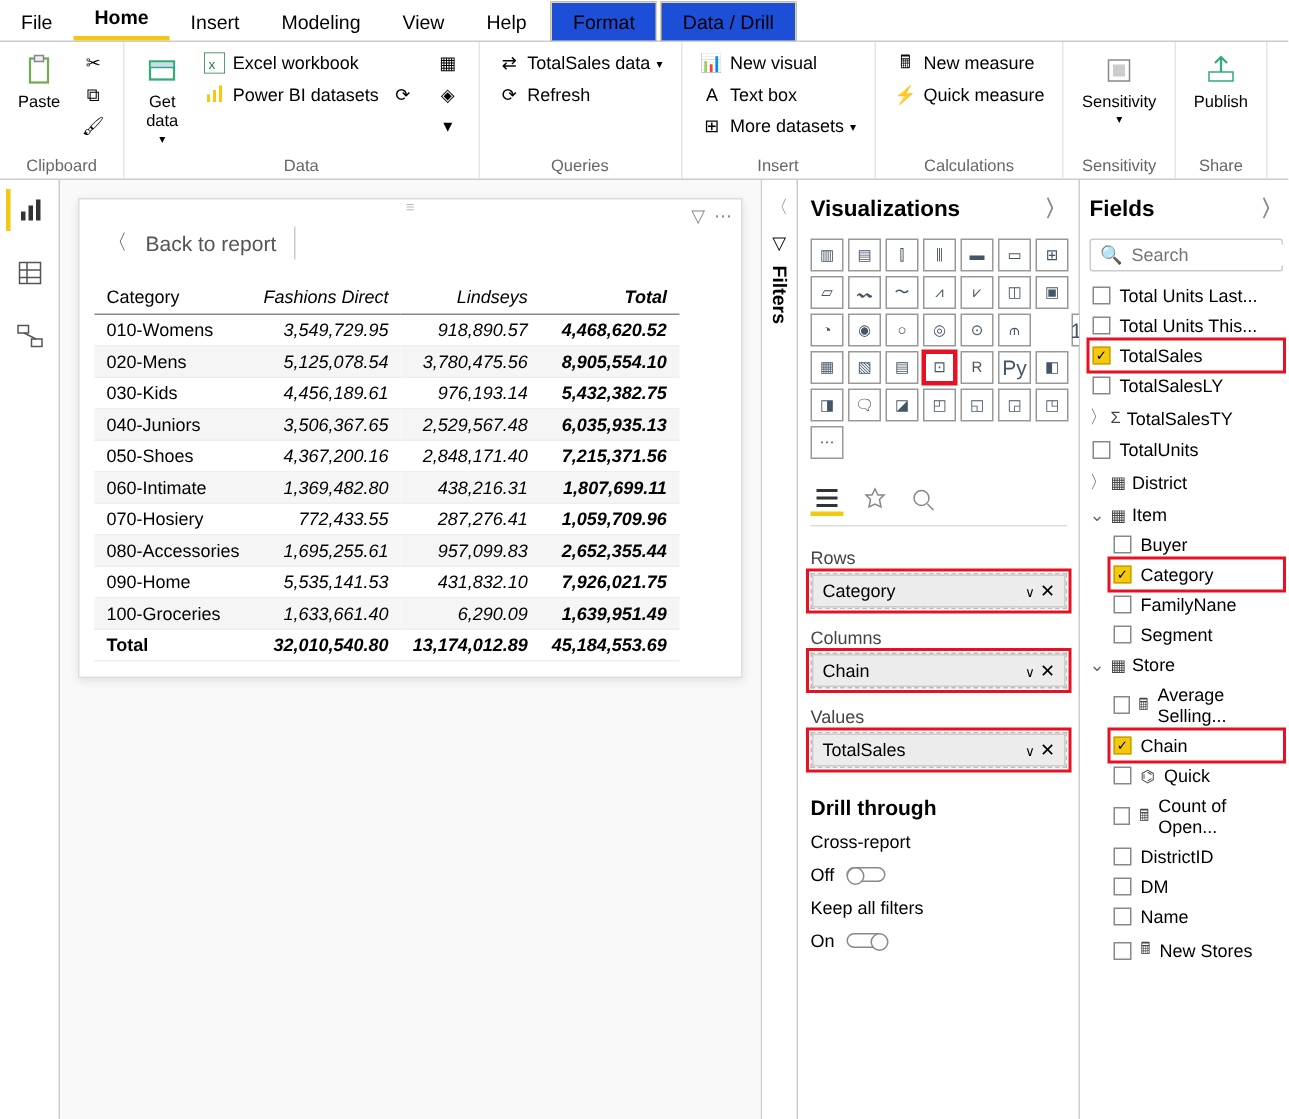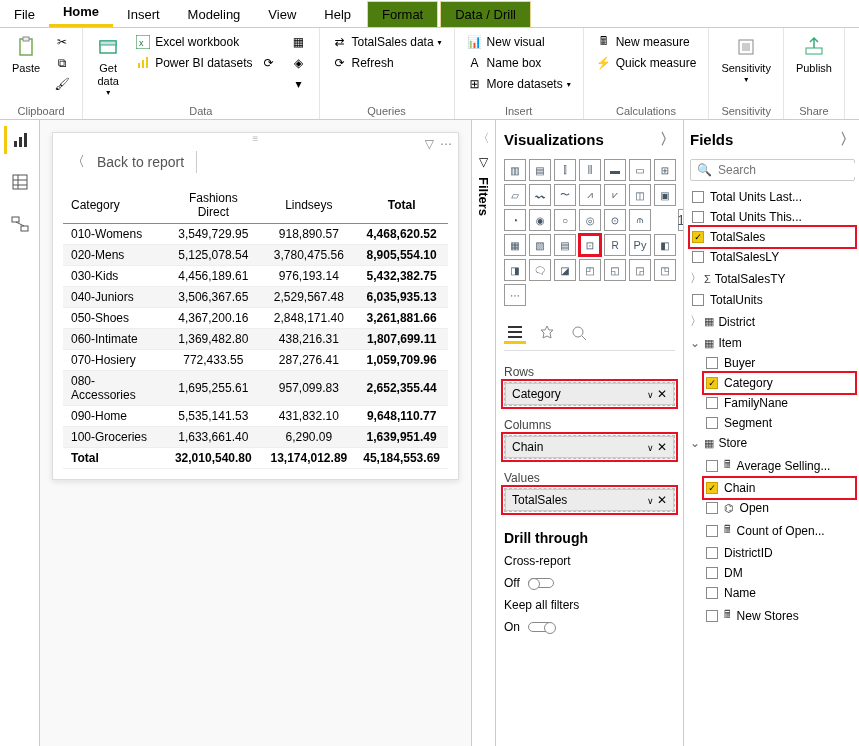--- a/index.html
+++ b/index.html
@@ -1,21 +1,21 @@
 <!DOCTYPE html>
 <html><head>
 <meta charset="utf-8">
 <style>
 * { box-sizing: border-box; margin: 0; padding: 0; font-family: "Segoe UI", Arial, sans-serif; }
 body { background: #fff; width: 859px; height: 746px; overflow: hidden; font-size: 12px; color: #000; }
 
 .tabs { display: flex; border-bottom: 1px solid #ccc; height: 28px; align-items: flex-end; }
 .tab { padding: 5px 14px; cursor: pointer; font-size: 13px; }
 .tab.active { border-bottom: 3px solid #f2c811; font-weight: 600; }
-.tab.context { background: #4d7c0f; border: 1px solid #e8d690; border-bottom: none; margin-left: 2px; text-align: right; }
+.tab.context { background: #1d4ed8; border: 1px solid #e8d690; border-bottom: none; margin-left: 2px; text-align: right; }
 
 .ribbon { display: flex; height: 92px; border-bottom: 1px solid #ccc; }
 .ribbon-group { display: flex; flex-direction: column; border-right: 1px solid #e5e5e5; padding: 4px 8px 2px 8px; }
 .ribbon-group-body { display: flex; flex: 1; align-items: flex-start; gap: 6px; }
 .ribbon-group-label { text-align: center; font-size: 11px; color: #666; padding-top: 2px; }
 .rbtn-large { display: flex; flex-direction: column; align-items: center; justify-content: center; padding: 2px 4px; cursor: pointer; font-size: 11px; line-height: 1.2; text-align: center; }
 .rbtn-large .ico { width: 26px; height: 26px; margin-bottom: 2px; display: flex; align-items: center; justify-content: center; }
 .rbtn-small { display: flex; align-items: center; gap: 4px; padding: 2px 4px; font-size: 12px; cursor: pointer; }
 .rbtn-small .ico { width: 16px; height: 16px; display: inline-flex; align-items: center; justify-content: center; }
 .stack { display: flex; flex-direction: column; gap: 1px; }
@@ -26,32 +26,32 @@
 .leftbar-item.active { border-left: 3px solid #f2c811; margin-left: -3px; padding-left: 3px; }
 
 .canvas { flex: 1; position: relative; background: #f9f9f9; padding: 12px; }
 .canvas-inner { background: #fff; border: 1px solid #ddd; box-shadow: 0 2px 6px rgba(0,0,0,0.1); padding: 10px; position: relative; }
 .back-row { display: flex; align-items: center; gap: 12px; font-size: 14px; color: #555; padding: 8px 4px 14px 8px; }
 .back-row .chev { font-size: 14px; }
 .back-row .sep { width: 1px; height: 22px; background: #ccc; }
 
 table.data { border-collapse: collapse; font-size: 12px; }
 table.data th { text-align: left; font-weight: 400; padding: 4px 8px; border-bottom: 1px solid #888; }
-table.data th.num, table.data td.num { text-align: center; }
+table.data th.num, table.data td.num { text-align: right; font-style: italic; }
 table.data th.total, table.data td.total { font-weight: 600; }
 table.data td { padding: 3px 8px; border-bottom: 1px solid #eee; }
 table.data tr.alt td { background: #f5f5f5; }
 table.data tr.grand td { font-weight: 700; border-top: 1px solid #888; }
 
 .filters-strip { width: 24px; border-left: 1px solid #ccc; display: flex; flex-direction: column; align-items: center; padding-top: 10px; gap: 8px; }
 .filters-label { writing-mode: vertical-rl; font-weight: 600; font-size: 13px; }
 
 .visual-pane, .fields-pane { border-left: 1px solid #ccc; display: flex; flex-direction: column; }
 .visual-pane { width: 188px; padding: 6px 8px; overflow-y: auto; }
-.fields-pane { width: 176px; padding: 6px 4px 6px 6px; overflow-y: auto; }
+.fields-pane { width: 140px; padding: 6px 4px 6px 6px; overflow-y: auto; }
 .pane-header { display: flex; justify-content: space-between; align-items: center; font-weight: 600; font-size: 15px; padding: 4px 0 10px 0; gap: 10px; }
 
 .viz-grid { display: grid; grid-template-columns: repeat(7, 22px); gap: 3px; margin-bottom: 10px; }
 .viz-item { width: 22px; height: 22px; border: 1px solid #999; display: flex; align-items: center; justify-content: center; cursor: pointer; background: #fff; }
 .viz-item.sel { border: 2px solid #e81123; box-shadow: 0 0 0 1px #e81123; }
 .viz-sub { display: flex; gap: 10px; padding: 6px 0; border-bottom: 1px solid #ddd; margin-bottom: 6px; }
 .viz-sub-item { width: 22px; height: 22px; cursor: pointer; display:flex; align-items:center; justify-content:center; }
 .viz-sub-item.active { border-bottom: 3px solid #f2c811; }
 
 .well-label { font-size: 12px; color: #444; margin-top: 8px; margin-bottom: 3px; }
@@ -192,21 +192,21 @@
 
   <div class="ribbon-group">
     <div class="ribbon-group-body">
       <div class="stack">
         <div class="rbtn-small">
             <span class="ico">📊</span>
             <span>New visual</span>
           </div>
         <div class="rbtn-small">
             <span class="ico">A</span>
-            <span>Name box</span>
+            <span>Text box</span>
           </div>
         <div class="rbtn-small">
             <span class="ico">⊞</span>
             <span>More datasets</span>
             <span style="font-size:8px">▾</span>
           </div>
       </div>
     </div>
     <div class="ribbon-group-label">Insert</div>
   </div>
@@ -329,21 +329,21 @@
             <tr class="alt">
               <td>040-Juniors</td>
               <td class="num">3,506,367.65</td>
               <td class="num">2,529,567.48</td>
               <td class="num total">6,035,935.13</td>
             </tr>
             <tr>
               <td>050-Shoes</td>
               <td class="num">4,367,200.16</td>
               <td class="num">2,848,171.40</td>
-              <td class="num total">3,261,881.66</td>
+              <td class="num total">7,215,371.56</td>
             </tr>
             <tr class="alt">
               <td>060-Intimate</td>
               <td class="num">1,369,482.80</td>
               <td class="num">438,216.31</td>
               <td class="num total">1,807,699.11</td>
             </tr>
             <tr>
               <td>070-Hosiery</td>
               <td class="num">772,433.55</td>
@@ -353,21 +353,21 @@
             <tr class="alt">
               <td>080-Accessories</td>
               <td class="num">1,695,255.61</td>
               <td class="num">957,099.83</td>
               <td class="num total">2,652,355.44</td>
             </tr>
             <tr>
               <td>090-Home</td>
               <td class="num">5,535,141.53</td>
               <td class="num">431,832.10</td>
-              <td class="num total">9,648,110.77</td>
+              <td class="num total">7,926,021.75</td>
             </tr>
             <tr class="alt">
               <td>100-Groceries</td>
               <td class="num">1,633,661.40</td>
               <td class="num">6,290.09</td>
               <td class="num total">1,639,951.49</td>
             </tr>
             <tr class="grand">
               <td>Total</td>
               <td class="num">32,010,540.80</td>
@@ -410,21 +410,21 @@
         <div class="viz-item" style="font-size: 10px; color: rgb(68, 85, 102);">○</div>
         <div class="viz-item" style="font-size: 10px; color: rgb(68, 85, 102);">◎</div>
         <div class="viz-item" style="font-size: 10px; color: rgb(68, 85, 102);">⊙</div>
         <div class="viz-item" style="font-size: 10px; color: rgb(68, 85, 102);">⫙</div>
         <div class="viz-item" style="font-size: 14px; color: rgb(68, 85, 102); margin-left: 24px;">123</div>
         <div class="viz-item" style="font-size: 10px; color: rgb(68, 85, 102);">▦</div>
         <div class="viz-item" style="font-size: 10px; color: rgb(68, 85, 102);">▧</div>
         <div class="viz-item" style="font-size: 10px; color: rgb(68, 85, 102);">▤</div>
         <div class="viz-item sel" style="font-size: 10px; color: rgb(68, 85, 102);">⊡</div>
         <div class="viz-item" style="font-size: 10px; color: rgb(68, 85, 102);">R</div>
-        <div class="viz-item" style="font-size: 11px; color: rgb(68, 85, 102);">Py</div>
+        <div class="viz-item" style="font-size: 14px; color: rgb(68, 85, 102);">Py</div>
         <div class="viz-item" style="font-size: 10px; color: rgb(68, 85, 102);">◧</div>
         <div class="viz-item" style="font-size: 10px; color: rgb(68, 85, 102);">◨</div>
         <div class="viz-item" style="font-size: 10px; color: rgb(68, 85, 102);">🗨</div>
         <div class="viz-item" style="font-size: 10px; color: rgb(68, 85, 102);">◪</div>
         <div class="viz-item" style="font-size: 10px; color: rgb(68, 85, 102);">◰</div>
         <div class="viz-item" style="font-size: 10px; color: rgb(68, 85, 102);">◱</div>
         <div class="viz-item" style="font-size: 10px; color: rgb(68, 85, 102);">◲</div>
         <div class="viz-item" style="font-size: 10px; color: rgb(68, 85, 102);">◳</div>
         <div class="viz-item" style="font-size: 10px; color: rgb(68, 85, 102);">⋯</div>
       </div>
@@ -565,21 +565,21 @@
           <span class="fi-icon">🖩</span>
           <span>Average Selling...</span>
         </div>
         <div class="field-row hl">
           <span class="cb checked"></span>
           <span>Chain</span>
         </div>
         <div class="field-row">
           <span class="cb "></span>
           <span class="fi-icon">⌬</span>
-          <span>Open</span>
+          <span>Quick</span>
         </div>
         <div class="field-row">
           <span class="cb "></span>
           <span class="fi-icon">🖩</span>
           <span>Count of Open...</span>
         </div>
         <div class="field-row">
           <span class="cb "></span>
           <span>DistrictID</span>
         </div>

